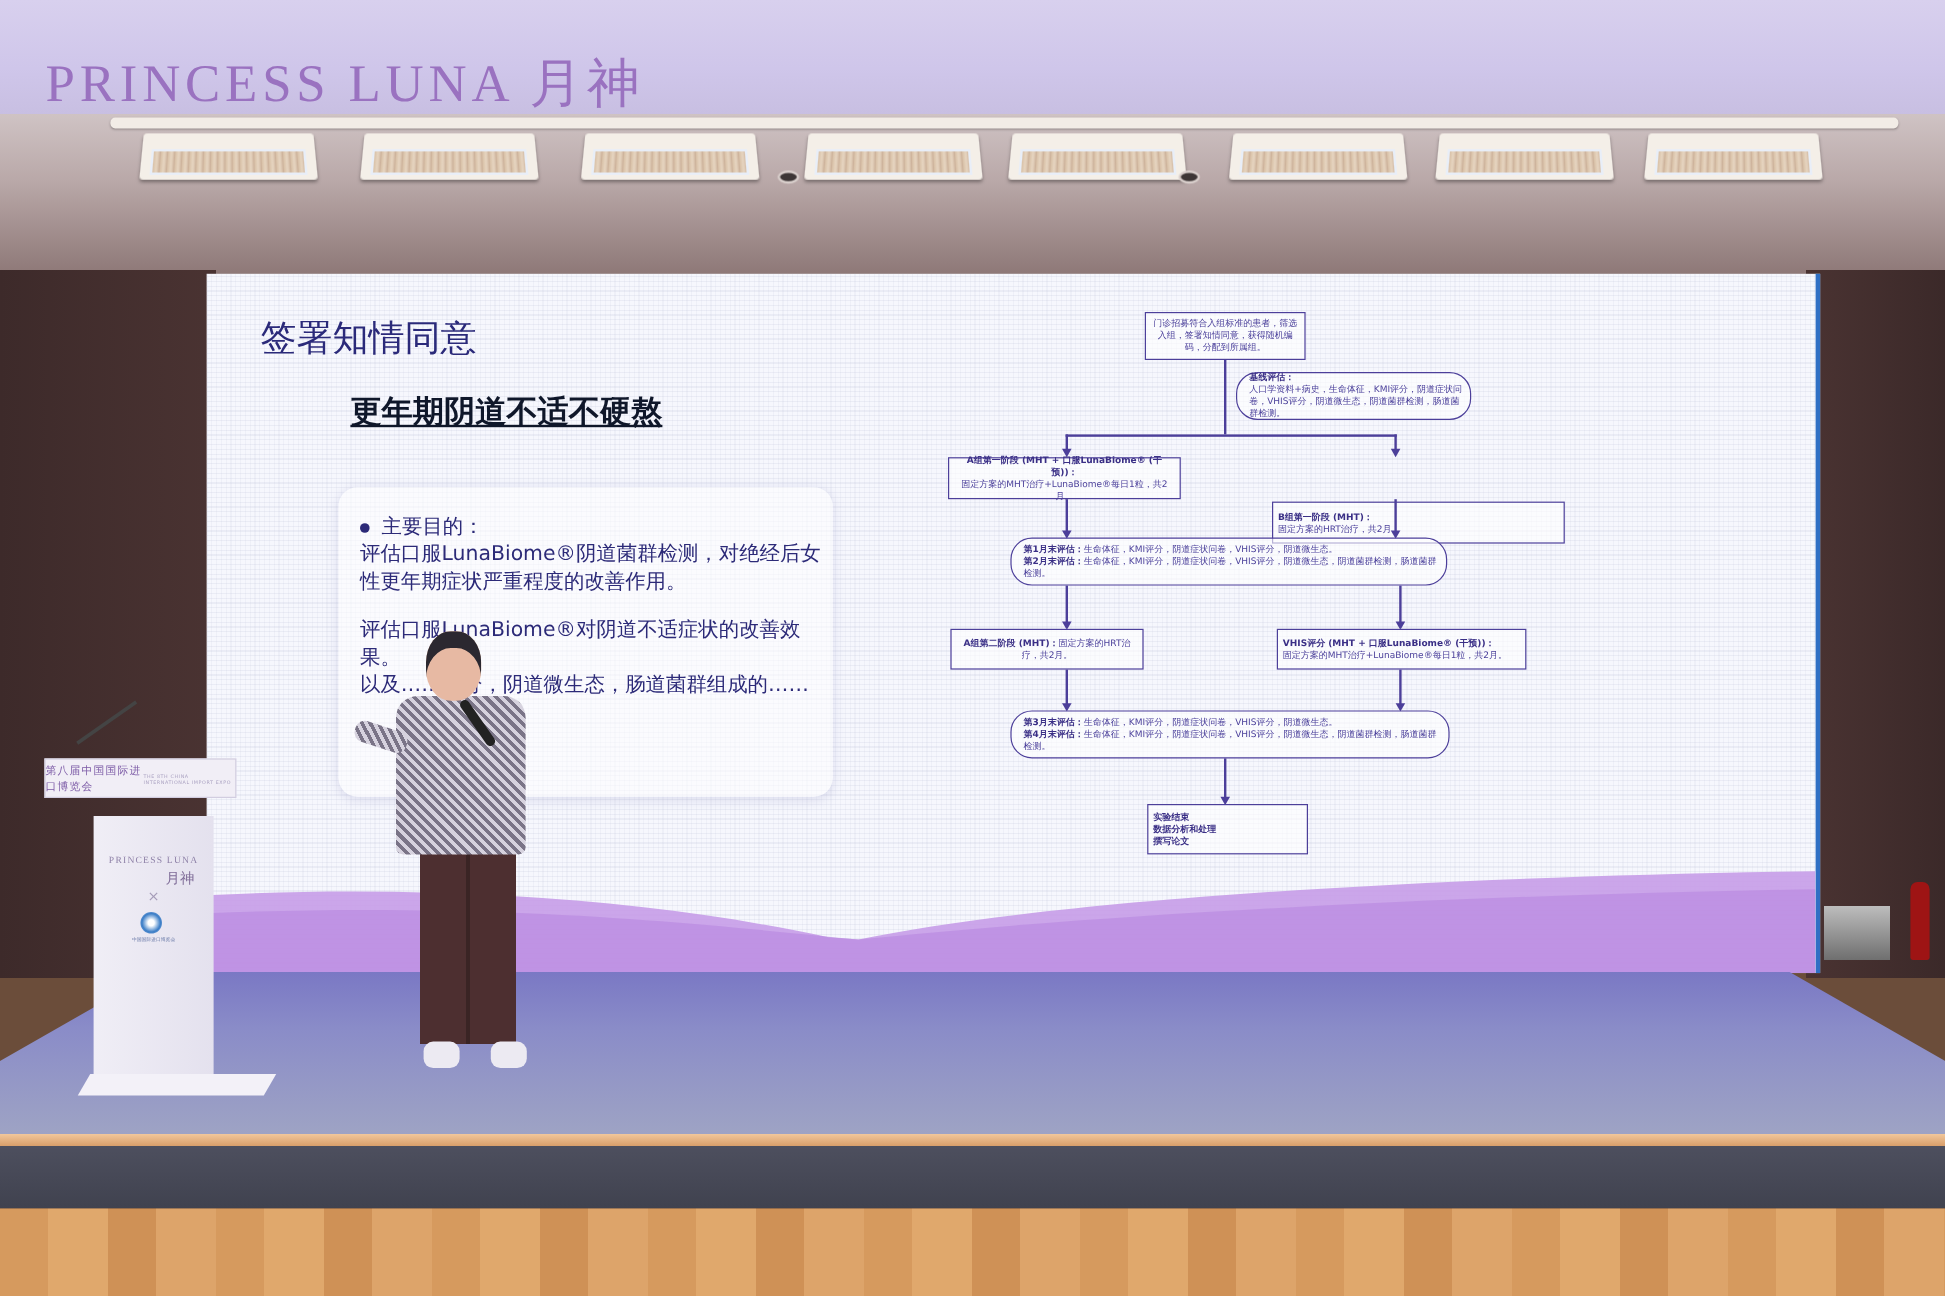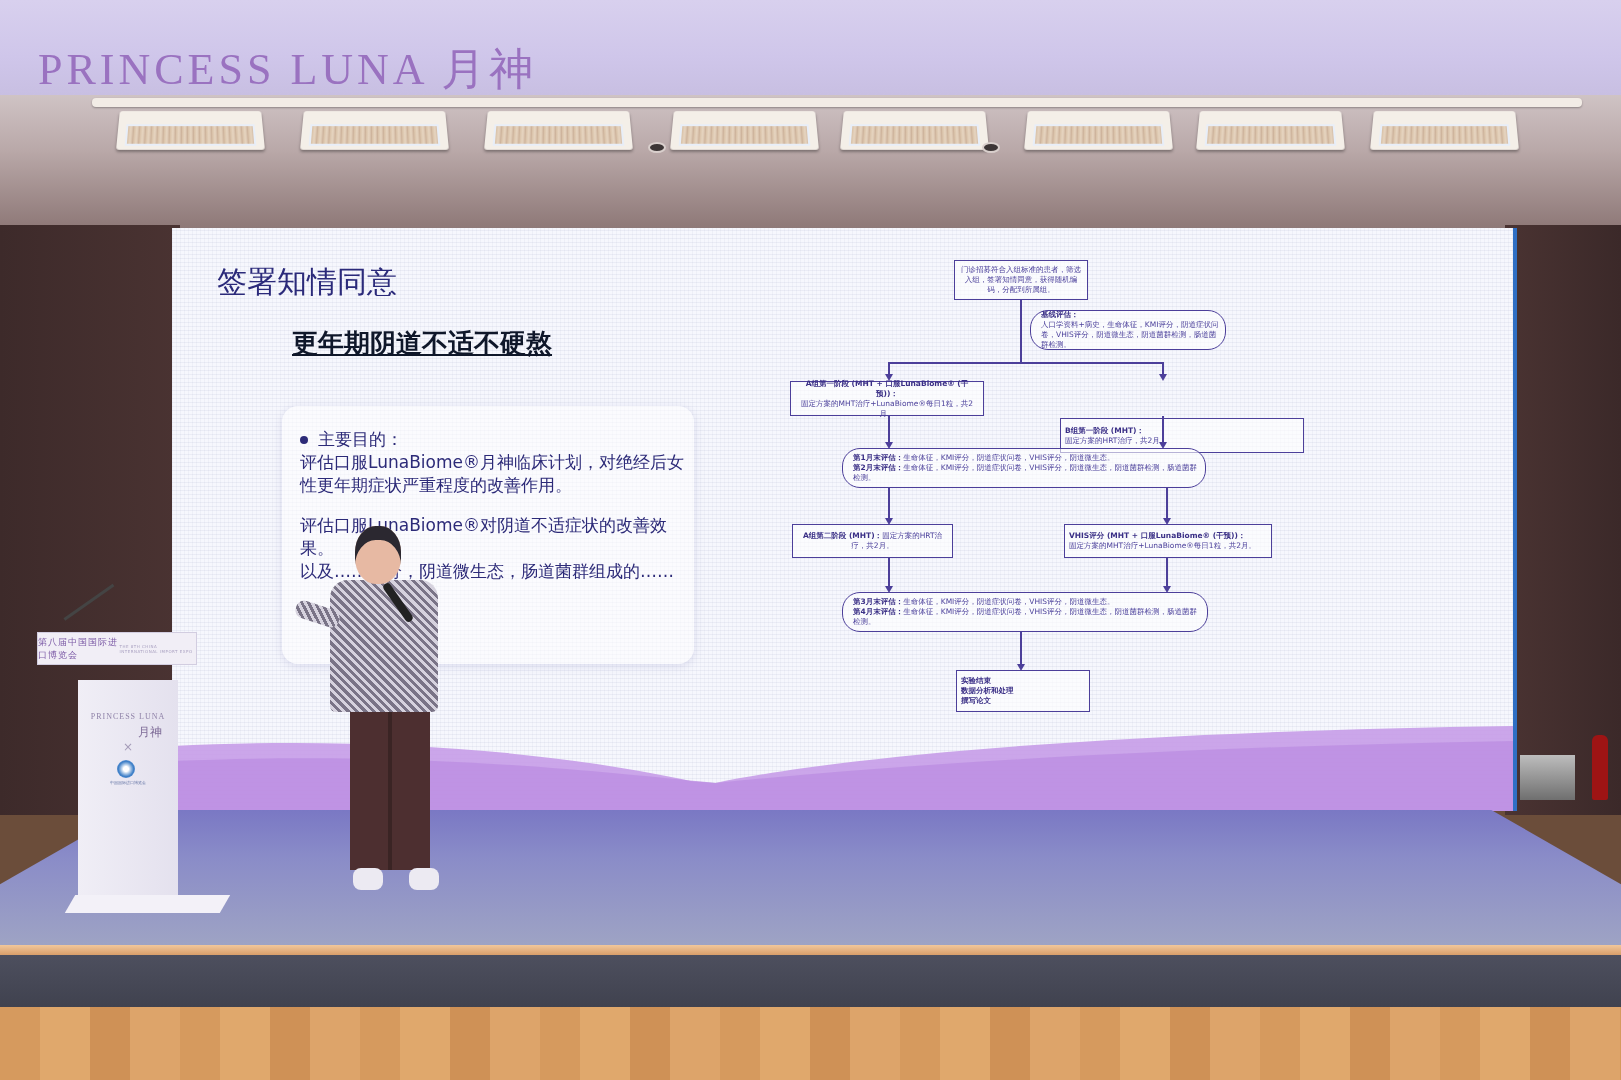--- a/index.html
+++ b/index.html
@@ -113,21 +113,21 @@
 
   <div class="slide-title">签署知情同意</div>
   <div class="slide-subtitle">更年期阴道不适不硬熬</div>
 
   <div class="objective-card">
     <div class="obj-block" style="top:22px">
       <div class="obj-bullet">
           <span class="dot"></span>
           <span>主要目的：</span>
         </div>
-      <div>评估口服LunaBiome®月神临床计划，对绝经后女性更年期症状严重程度的改善作用。</div>
+      <div>评估口服LunaBiome®阴道菌群检测，对绝经后女性更年期症状严重程度的改善作用。</div>
     </div>
     <div class="obj-block" style="top:108px">
       <div>评估口服LunaBiome®对阴道不适症状的改善效果。</div>
       <div>以及……评分，阴道微生态，肠道菌群组成的……</div>
     </div>
   </div>
 
   <div class="fc-box" style="left:782px; top:32px; width:134px; height:40px;">
     <span>门诊招募符合入组标准的患者，筛选入组，签署知情同意，获得随机编码，分配到所属组。</span>
   </div>

